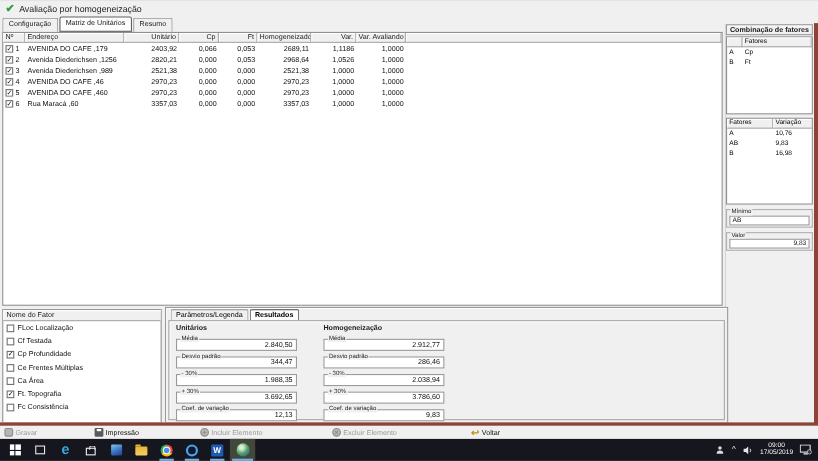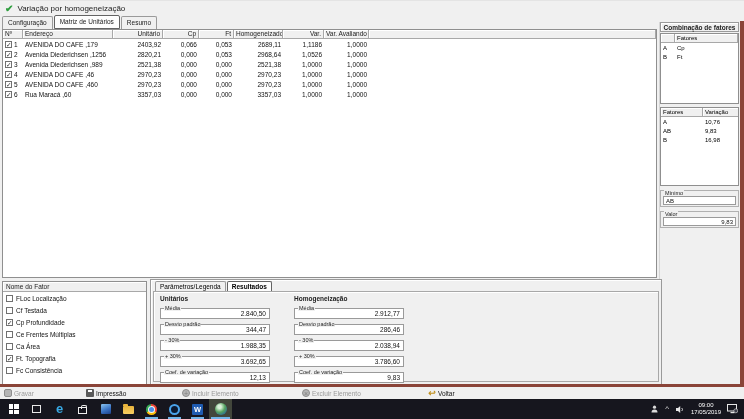--- a/index.html
+++ b/index.html
@@ -97,21 +97,21 @@
   .clock{font-size:6px;line-height:7px;text-align:center;color:#fff;}
   .tray svg{display:block;}
 </style>
 </head>
 <body>
 
 <div class="win">
 
   <div class="titlebar">
     <span class="check-icon">✔</span>
-    <span class="title">Variação por homogeneização</span>
+    <span class="title">Avaliação por homogeneização</span>
   </div>
 
   <div class="tabstrip" id="main-tabs">
       <div class="tab">Configuração</div>
       <div class="tab active">Matriz de Unitários</div>
       <div class="tab">Resumo</div>
     </div>
 
   <div class="grid">
     <div class="grid-header" id="grid-header">

